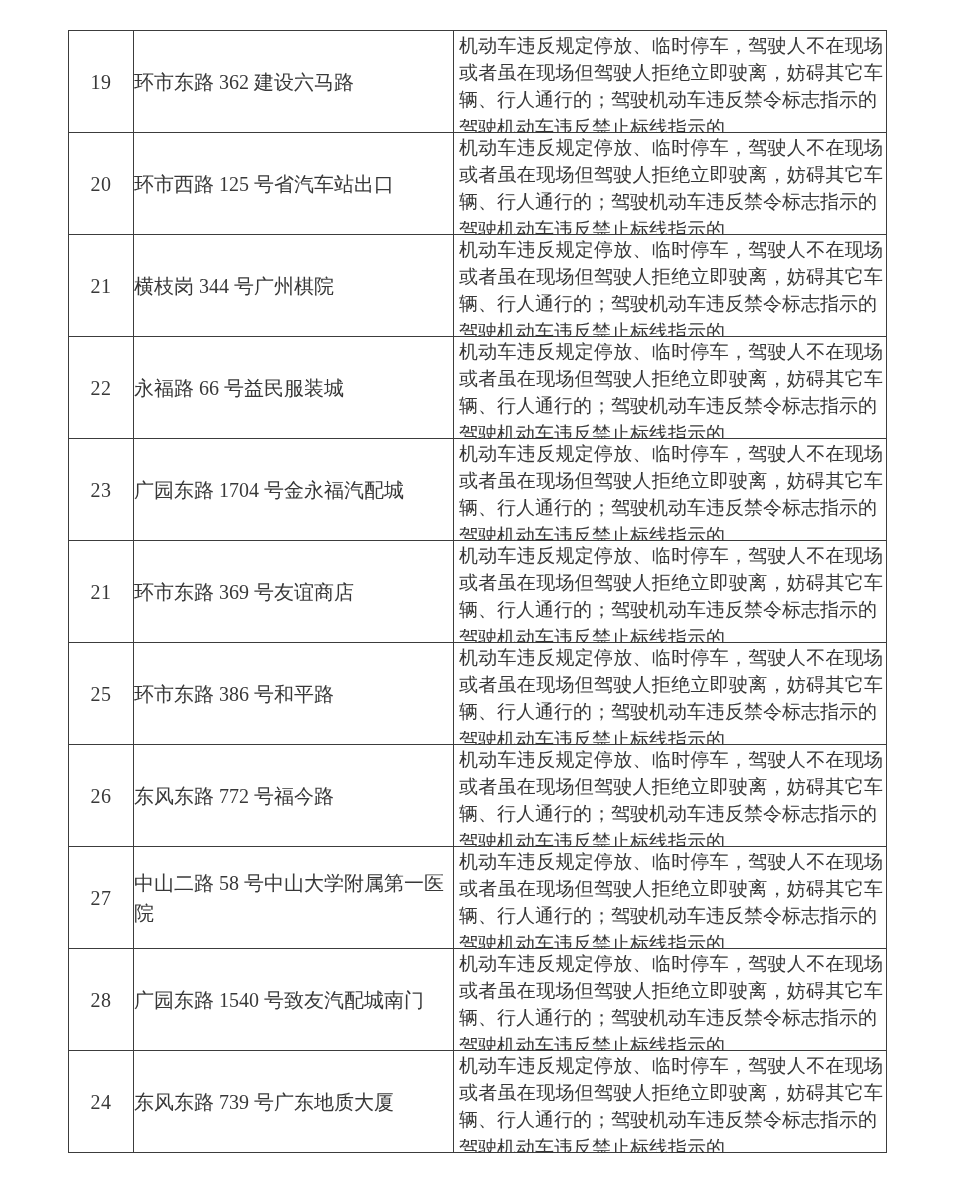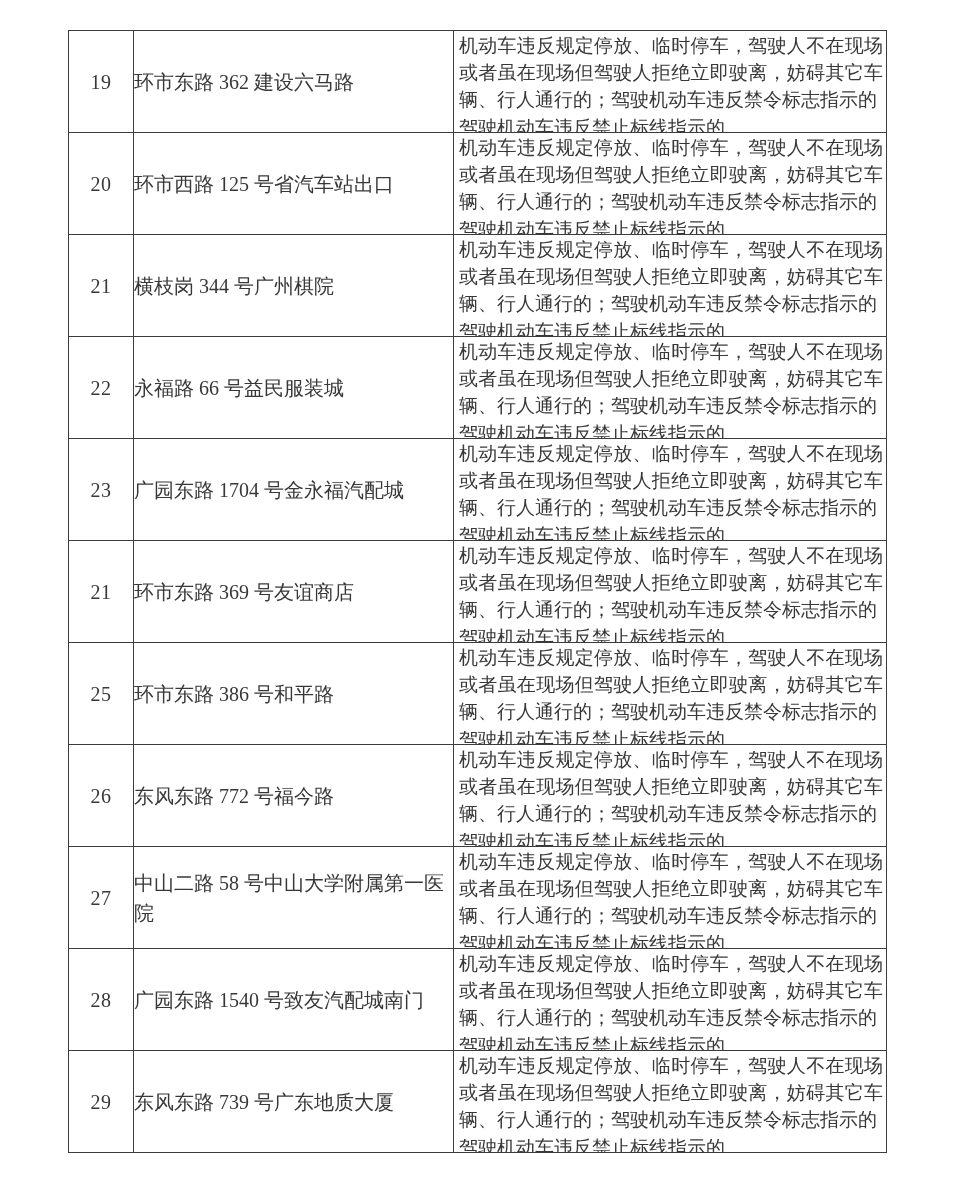--- a/index.html
+++ b/index.html
@@ -204,21 +204,21 @@
           <div class="vclip">
             <div class="vline">机动车违反规定停放、临时停车，驾驶人不在现场</div>
             <div class="vline">或者虽在现场但驾驶人拒绝立即驶离，妨碍其它车</div>
             <div class="vline">辆、行人通行的；驾驶机动车违反禁令标志指示的；</div>
             <div class="vline last">驾驶机动车违反禁止标线指示的</div>
           </div>
         </td>
       </tr>
 
       <tr>
-        <td class="no-cell">29</td>
+        <td class="no-cell">24</td>
         <td class="loc-cell">东风东路 739 号广东地质大厦</td>
         <td class="vio-cell">
           <div class="vclip">
             <div class="vline">机动车违反规定停放、临时停车，驾驶人不在现场</div>
             <div class="vline">或者虽在现场但驾驶人拒绝立即驶离，妨碍其它车</div>
             <div class="vline">辆、行人通行的；驾驶机动车违反禁令标志指示的；</div>
             <div class="vline last">驾驶机动车违反禁止标线指示的</div>
           </div>
         </td>
       </tr>

